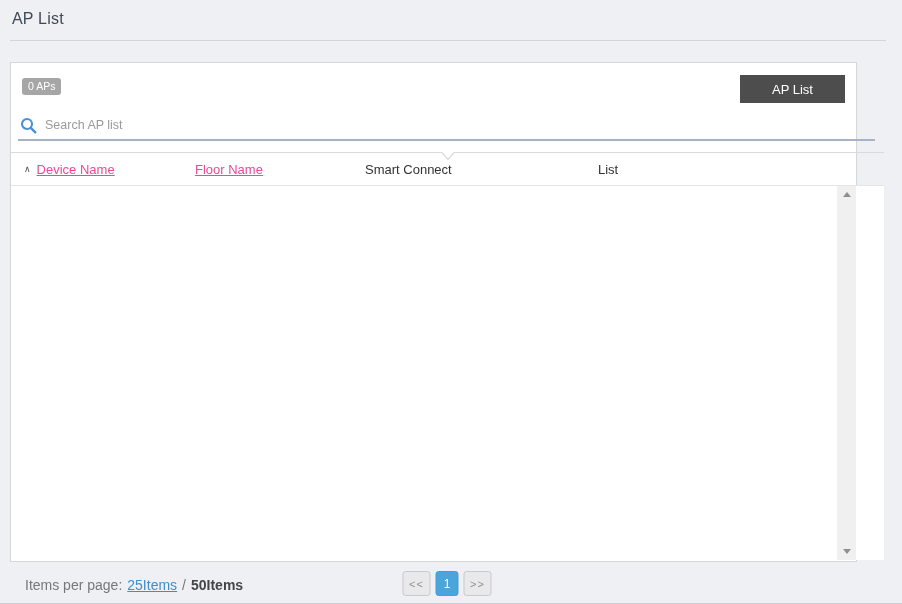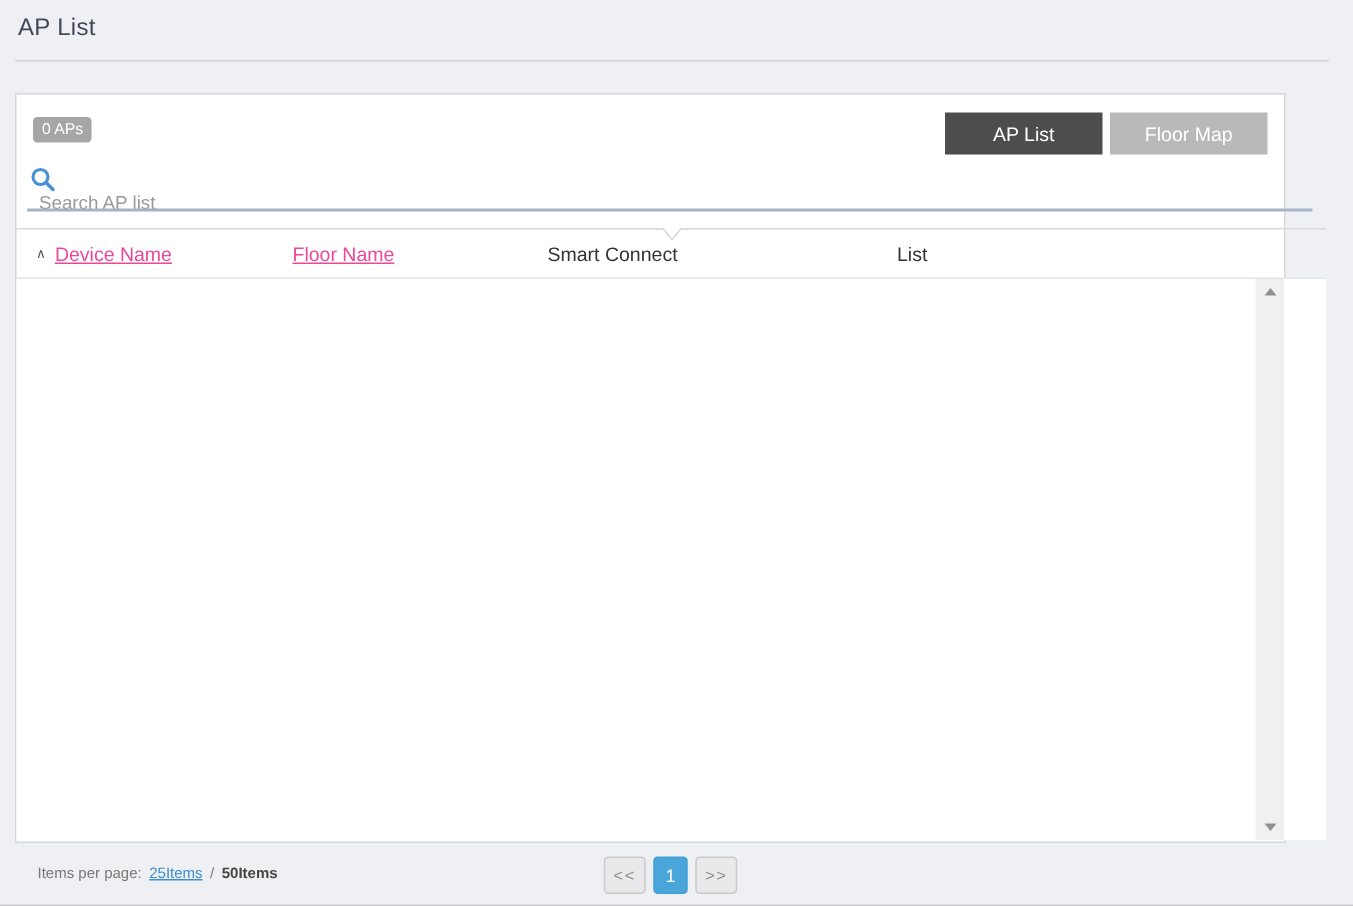--- a/index.html
+++ b/index.html
@@ -42,21 +42,21 @@
     width:105px; height:28px; border:none;
     color:#ffffff; font-size:13px;
     font-family:"Liberation Sans", sans-serif;
     cursor:pointer;
   }
   .btn-view.active   { background:#4d4d4d; }
   .btn-view.inactive { background:#b9b9b9; }
 
   .search-row {
     position:absolute; left:7px; top:48px; width:858px; height:28px;
-    display:flex; flex-direction:column;
+    display:flex; align-items:center;
   }
   .search-icon { width:17px; height:17px; margin-left:2px; flex:0 0 auto; display:block; }
   .search-input {
     flex:1; border:none; outline:none; background:transparent;
     font-size:12.5px; color:#444; margin-left:8px;
     font-family:"Liberation Sans", sans-serif;
   }
   .search-input::placeholder { color:#9a9a9a; opacity:1; }
   .search-underline {
     position:absolute; left:7px; top:76px; width:857px; height:2px;
@@ -97,21 +97,21 @@
     border-left:4px solid transparent; border-right:4px solid transparent;
     border-bottom:5px solid #8f8f8f;
   }
   .sb-arrow.down {
     border-left:4px solid transparent; border-right:4px solid transparent;
     border-top:5px solid #8f8f8f;
   }
 
   .items-per-page {
     position:absolute; left:25px; top:577px;
-    font-size:10px; color:#777;
+    font-size:14px; color:#777;
     display:flex; align-items:center; gap:5px;
   }
   .ipp-link { color:#3e8ecd; text-decoration:underline; cursor:pointer; }
   .ipp-sep { color:#777; }
   .ipp-current { color:#444; font-weight:bold; }
 
   .pager {
     position:absolute; left:447px; top:571px; transform:translateX(-50%);
     display:flex; gap:5px; align-items:center;
   }
@@ -131,21 +131,20 @@
 
 <div class="page-title">AP List</div>
 <div class="title-divider"></div>
 
 <div class="card">
 
   <span class="badge">0 APs</span>
 
   <div class="view-toggle">
     <button class="btn-view active">AP List</button>
-    <button class="btn-view inactive">Floor Map</button>
   </div>
 
   <div class="search-row">
     <svg class="search-icon" viewBox="0 0 17 17">
       <circle cx="7" cy="7" r="5" fill="none" stroke="#4a90d4" stroke-width="2.1"></circle>
       <line x1="10.8" y1="10.8" x2="15.3" y2="15.3" stroke="#4a90d4" stroke-width="2.4" stroke-linecap="round"></line>
     </svg>
     <input class="search-input" type="text" placeholder="Search AP list" style="">
   </div>
   <div class="search-underline"></div>

